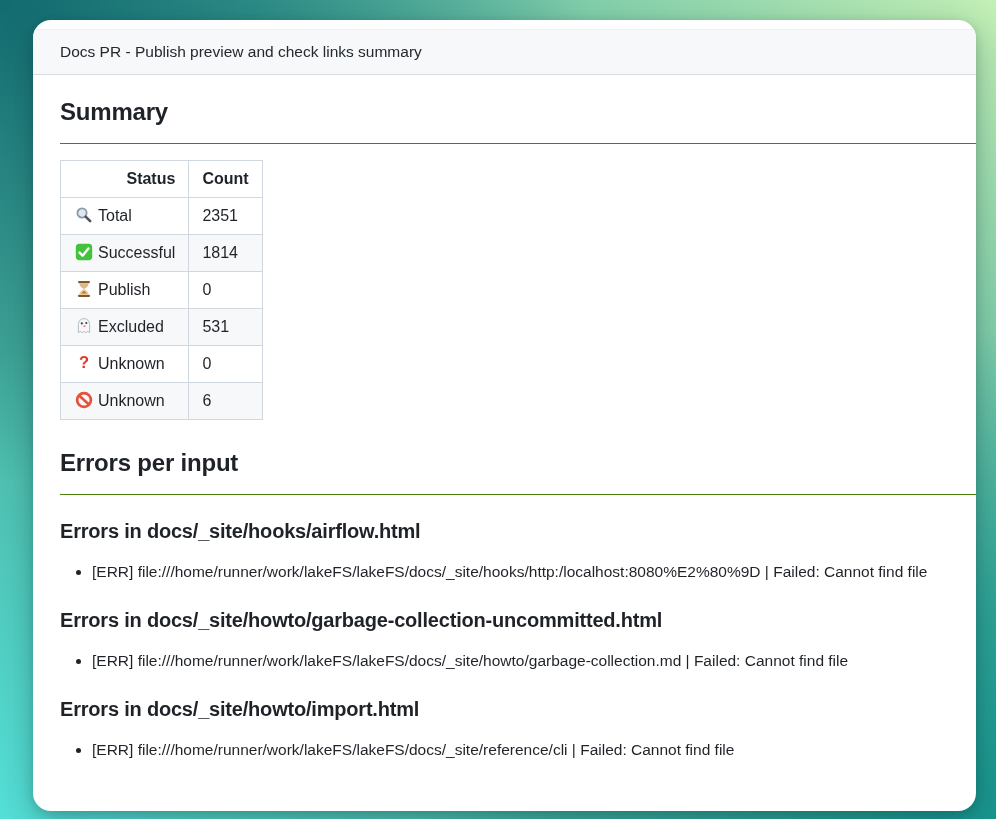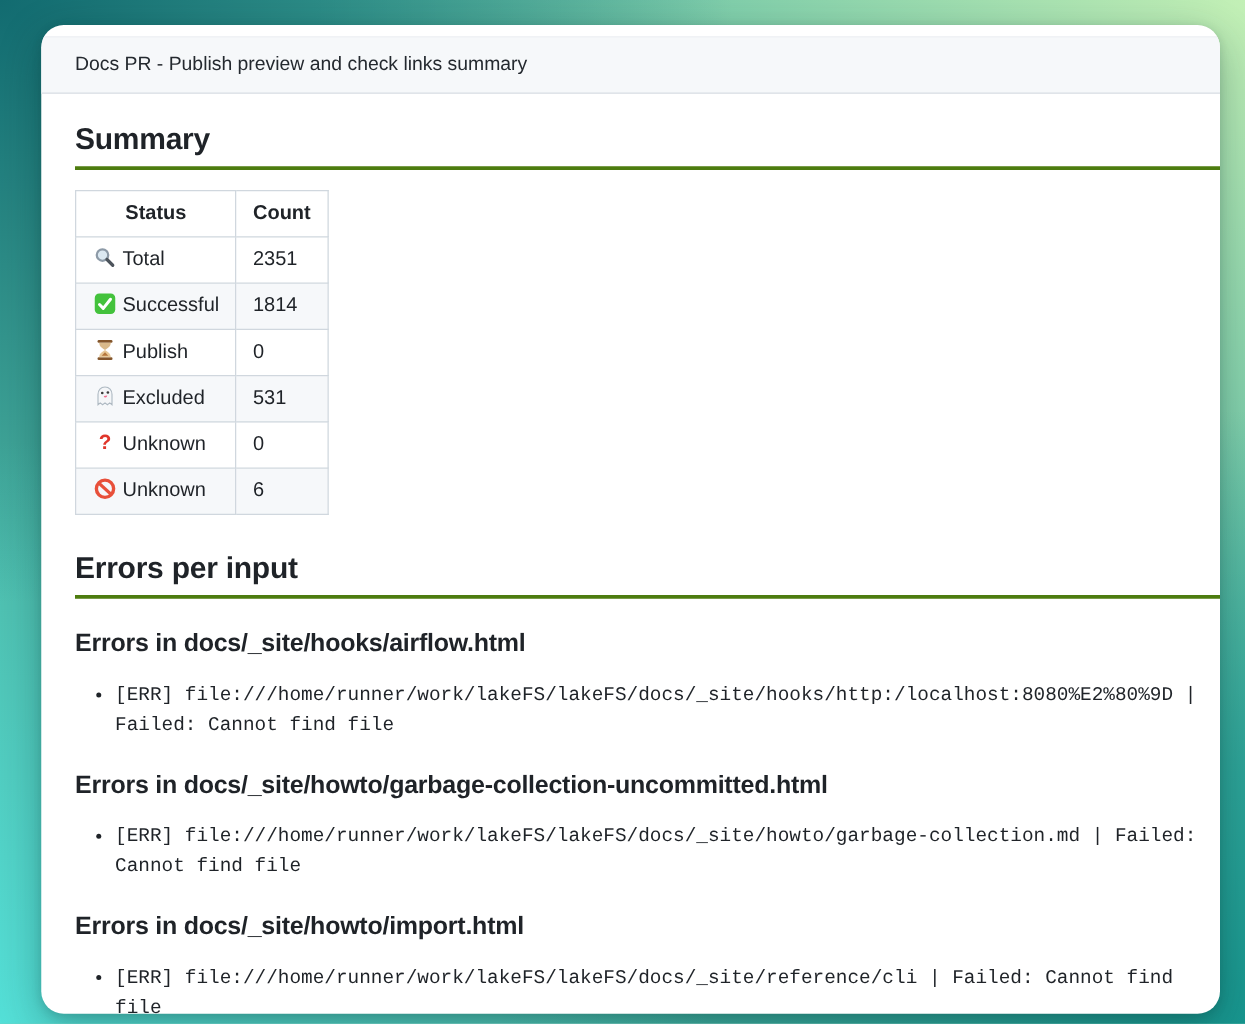--- a/index.html
+++ b/index.html
@@ -36,56 +36,56 @@
     font-size: 15.5px;
     color: #24292f;
   }
   .content { padding: 0 0 0 27px; font-size: 16px; }
   h2 {
     font-size: 24px;
     font-weight: 700;
     line-height: 30px;
     letter-spacing: -0.2px;
     margin: 22px 0 16px 0;
-    padding-bottom: 6px;
-    border-bottom: 3px solid #4d7c0f;
+    padding-bottom: 16px;
+    border-bottom: 1px solid #4d7c0f;
   }
   h2.errors-heading { margin-top: 28px; }
   h3 {
     font-size: 20px;
     font-weight: 700;
     line-height: 25px;
     letter-spacing: -0.2px;
     margin: 24px 0 16px 0;
   }
   table {
     border-collapse: collapse;
     font-size: 16px;
   }
   th, td {
     border: 1px solid #d0d7de;
     padding: 6px 13px;
     line-height: 24px;
   }
-  th { font-weight: 600; text-align: center; }
+  th { font-weight: 600; text-align: right; }
   th.col-status { min-width: 102px; }
   th.col-count  { min-width: 46px; }
   td { text-align: left; }
   tbody tr:nth-child(even) { background: #f6f8fa; }
   .emoji {
     display: inline-flex;
     width: 19px;
     height: 18px;
     justify-content: center;
     align-items: center;
     vertical-align: -3px;
     margin-right: 5px;
   }
   .emoji svg { width: 18px; height: 18px; display: block; }
-  ul { margin: 12px 0; padding-left: 32px; font-family: Liberation Mono, monospace; }
+  ul { margin: 12px 0; padding-left: 32px; }
   li { line-height: 24px; font-size: 15.5px; padding-right: 6px; }
 </style>
 </head>
 <body>
 
 <div class="backdrop">
   <div class="card">
 
     <div class="titlebar">
       <span>Docs PR - Publish preview and check links summary</span>

